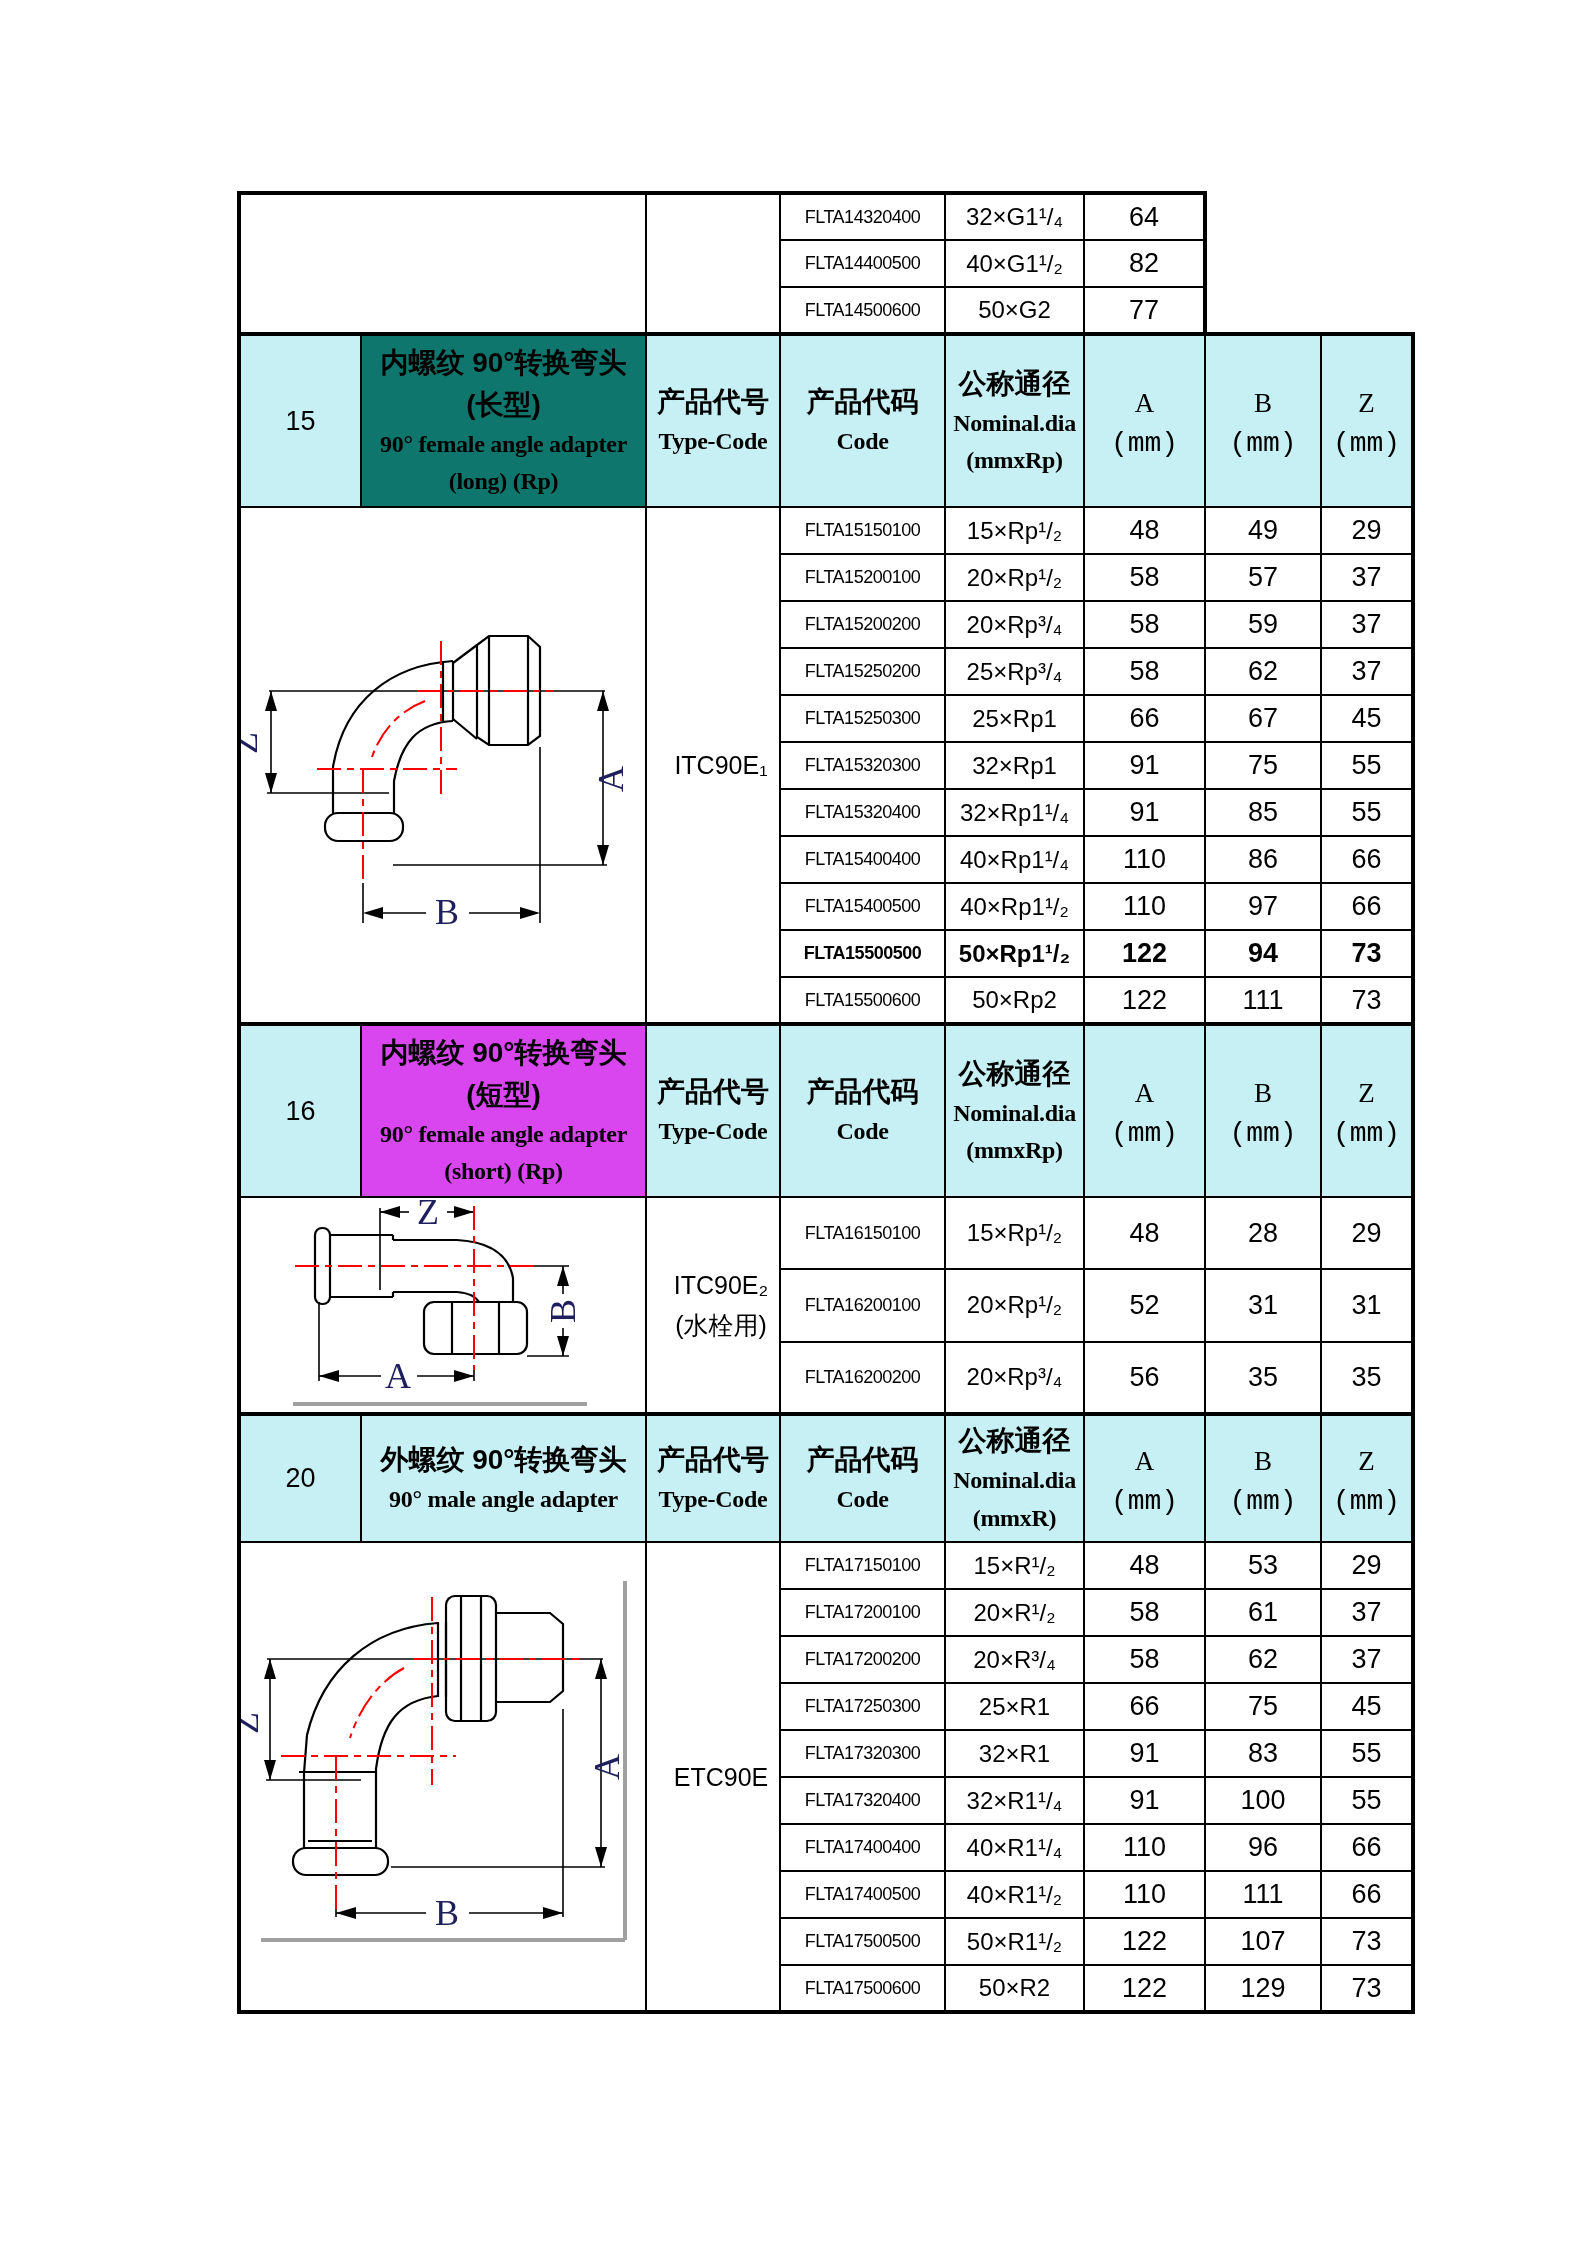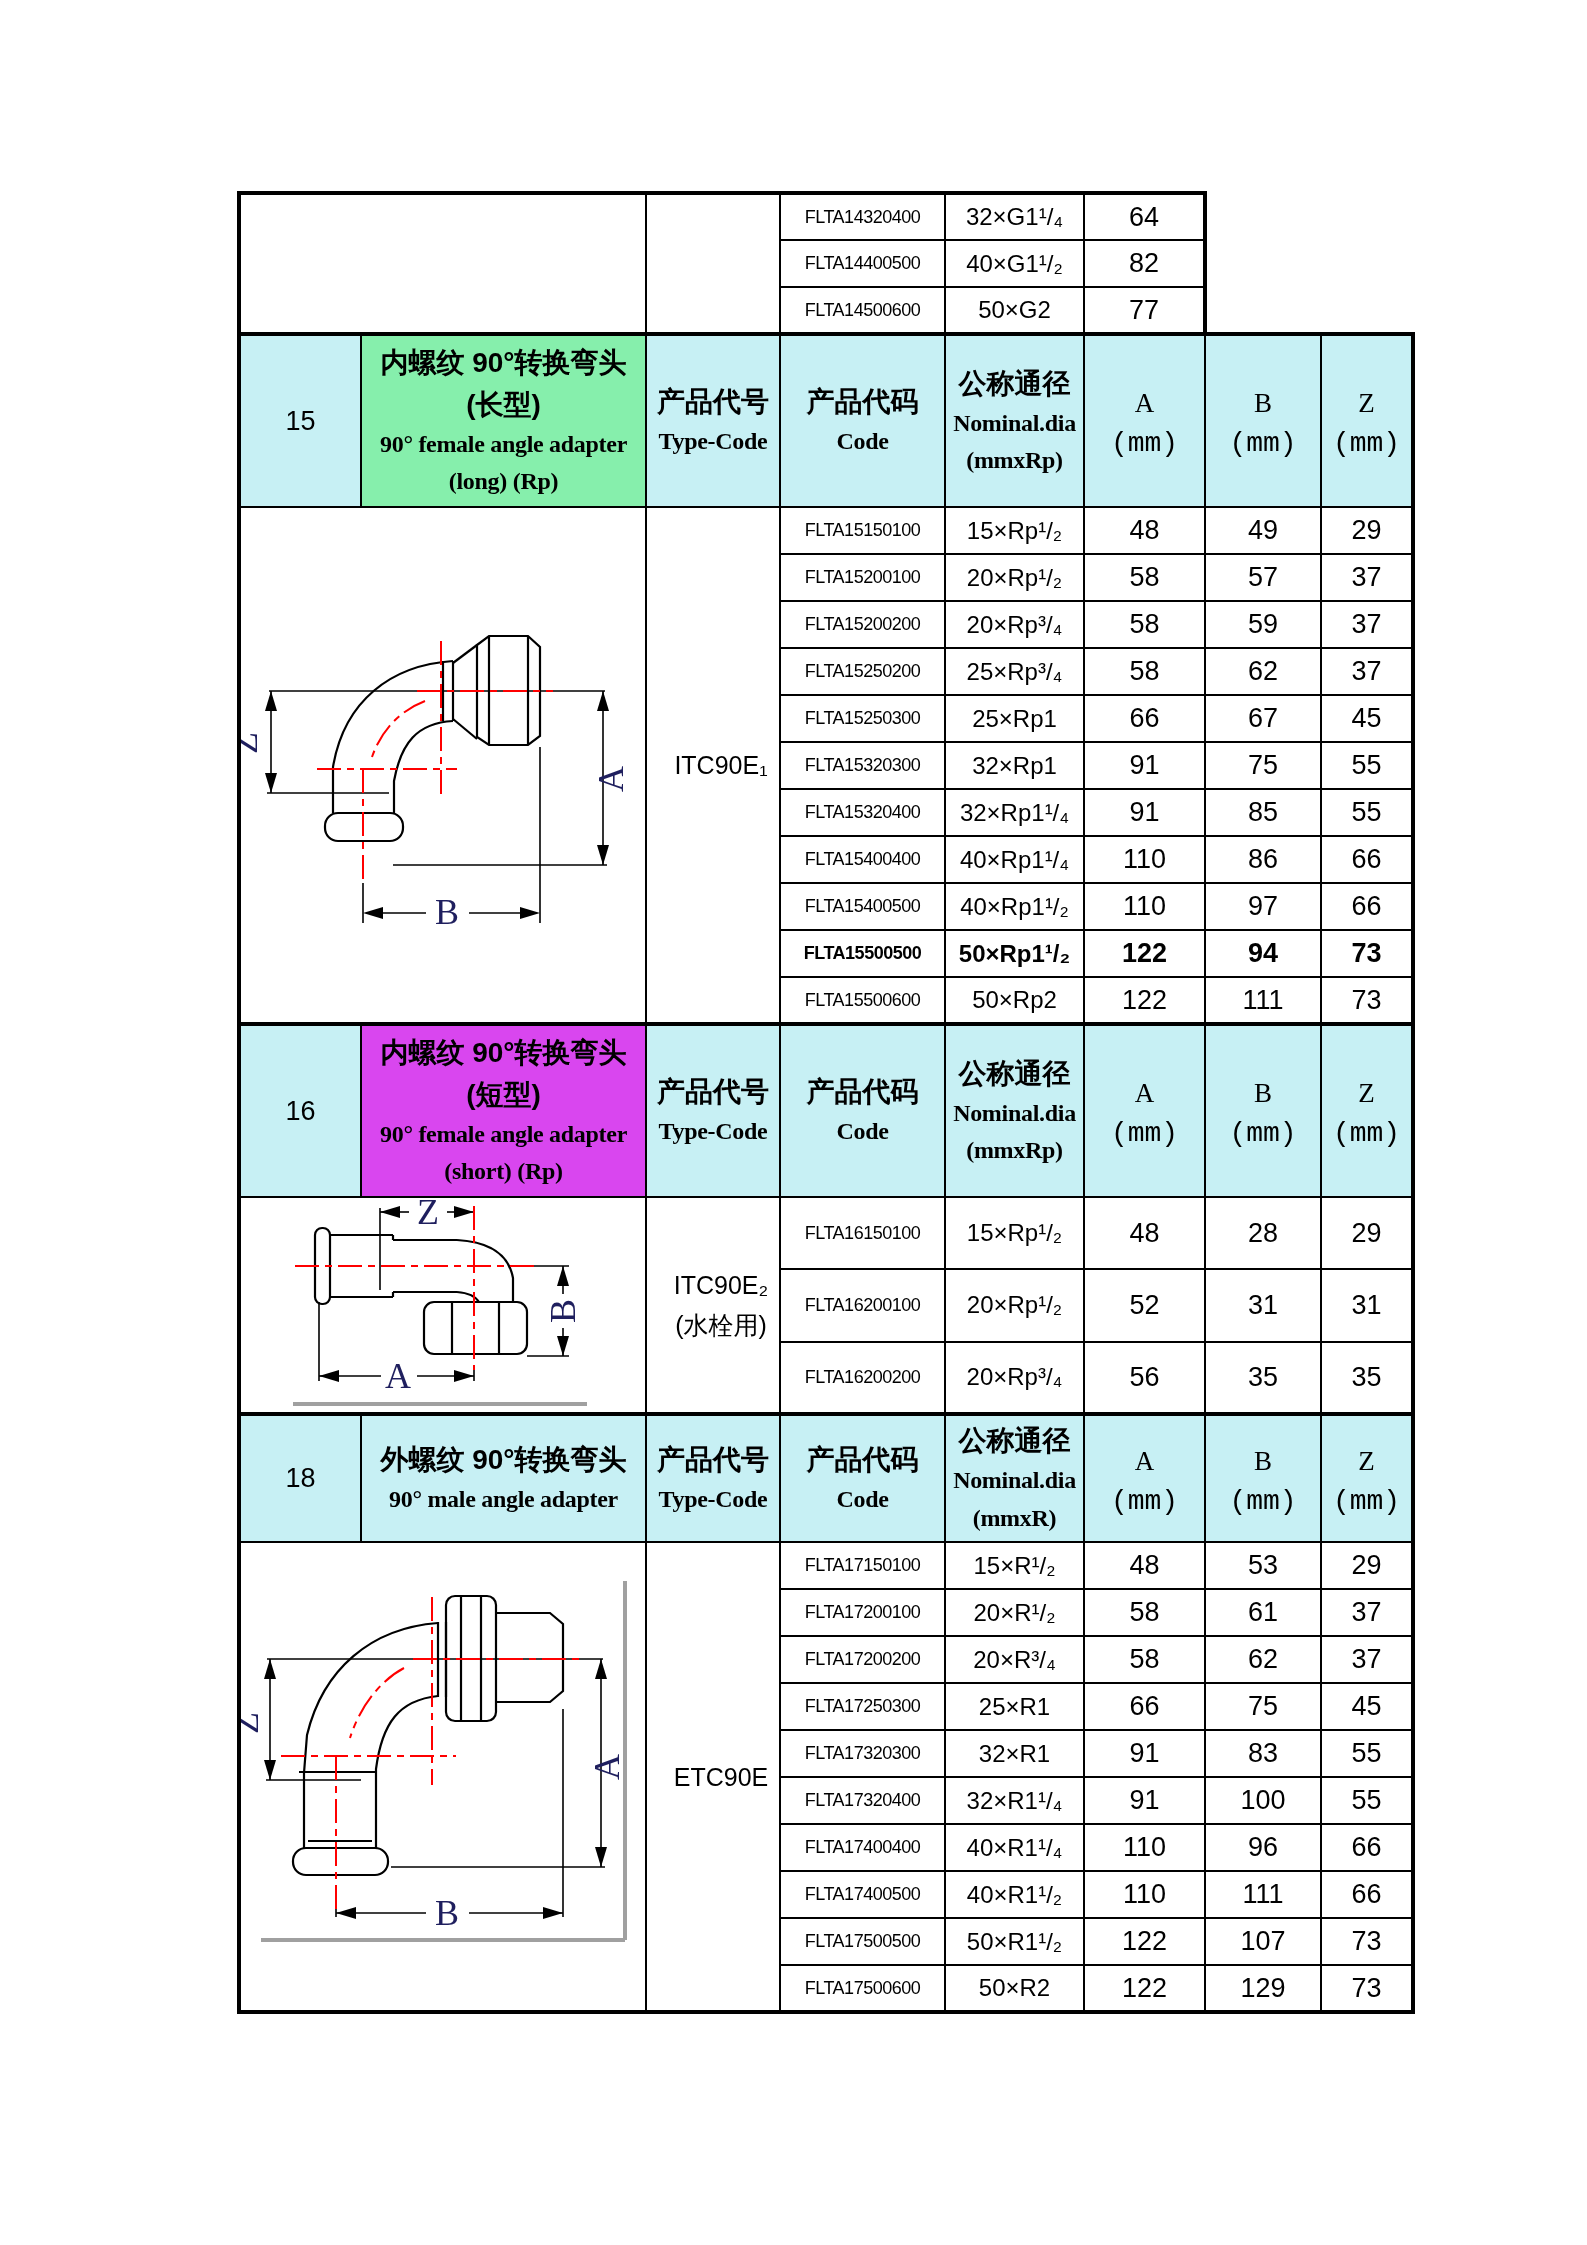--- a/index.html
+++ b/index.html
@@ -57,21 +57,21 @@
           <td class="spec">40×G1¹/₂</td>
           <td class="val tright">82</td>
         </tr>
         <tr style="height: 47px;">
           <td class="code">FLTA14500600</td>
           <td class="spec">50×G2</td>
           <td class="val tright">77</td>
         </tr>
         <tr style="height: 173px;">
           <td class="hdr ttop tleft num" style="background: rgb(199, 240, 244);">15</td>
-          <td class="hdr ttop" style="background: #86efac;">
+          <td class="hdr ttop" style="background: #0f766e;">
             <div class="hz">内螺纹 90°转换弯头(长型)</div>
             <div class="he">90° female angle adapter (long) (Rp)</div>
           </td>
           <td class="hdr ttop" style="background: rgb(199, 240, 244);">
             <div class="hz">产品代号</div>
             <div class="he">Type-Code</div>
           </td>
           <td class="hdr ttop" style="background: rgb(199, 240, 244);">
             <div class="hz">产品代码</div>
             <div class="he">Code</div>
@@ -313,21 +313,21 @@
           <td class="val tright">31</td>
         </tr>
         <tr style="height: 72px;">
           <td class="code">FLTA16200200</td>
           <td class="spec">20×Rp³/₄</td>
           <td class="val">56</td>
           <td class="val">35</td>
           <td class="val tright">35</td>
         </tr>
         <tr style="height: 128px;">
-          <td class="hdr ttop tleft num" style="background: rgb(199, 240, 244);">18</td>
+          <td class="hdr ttop tleft num" style="background: rgb(199, 240, 244);">20</td>
           <td class="hdr ttop" style="background: rgb(199, 240, 244);">
             <div class="hz">外螺纹 90°转换弯头</div>
             <div class="he">90° male angle adapter</div>
           </td>
           <td class="hdr ttop" style="background: rgb(199, 240, 244);">
             <div class="hz">产品代号</div>
             <div class="he">Type-Code</div>
           </td>
           <td class="hdr ttop" style="background: rgb(199, 240, 244);">
             <div class="hz">产品代码</div>

